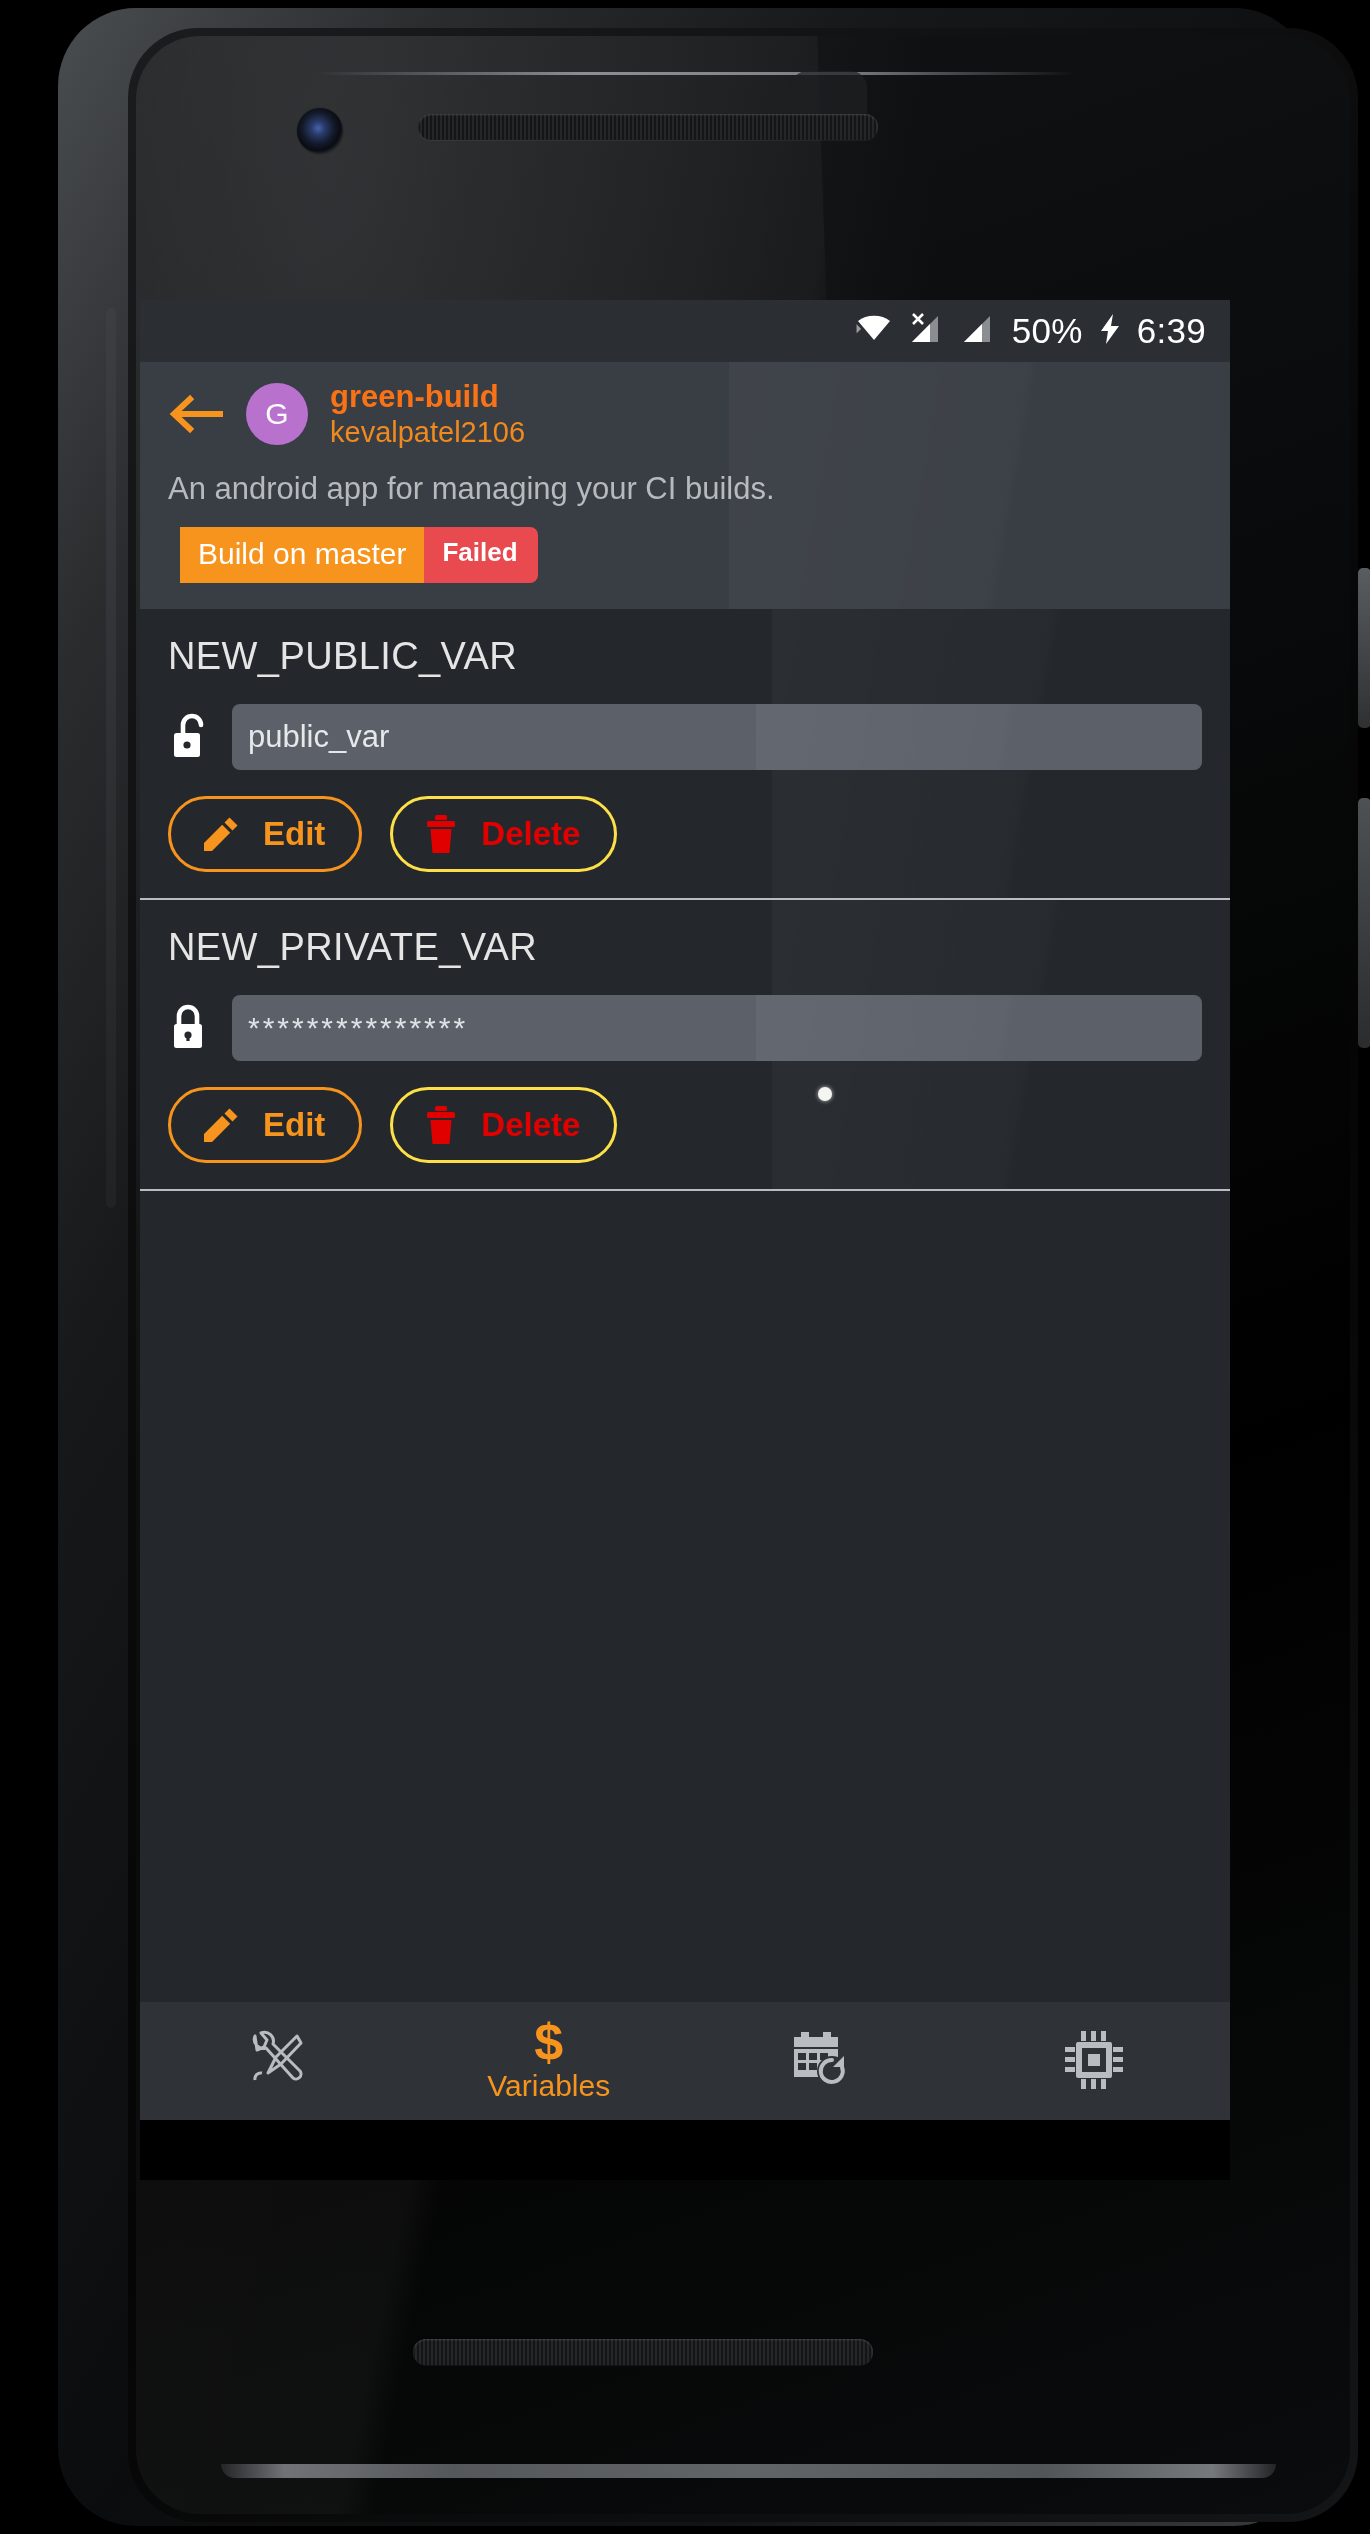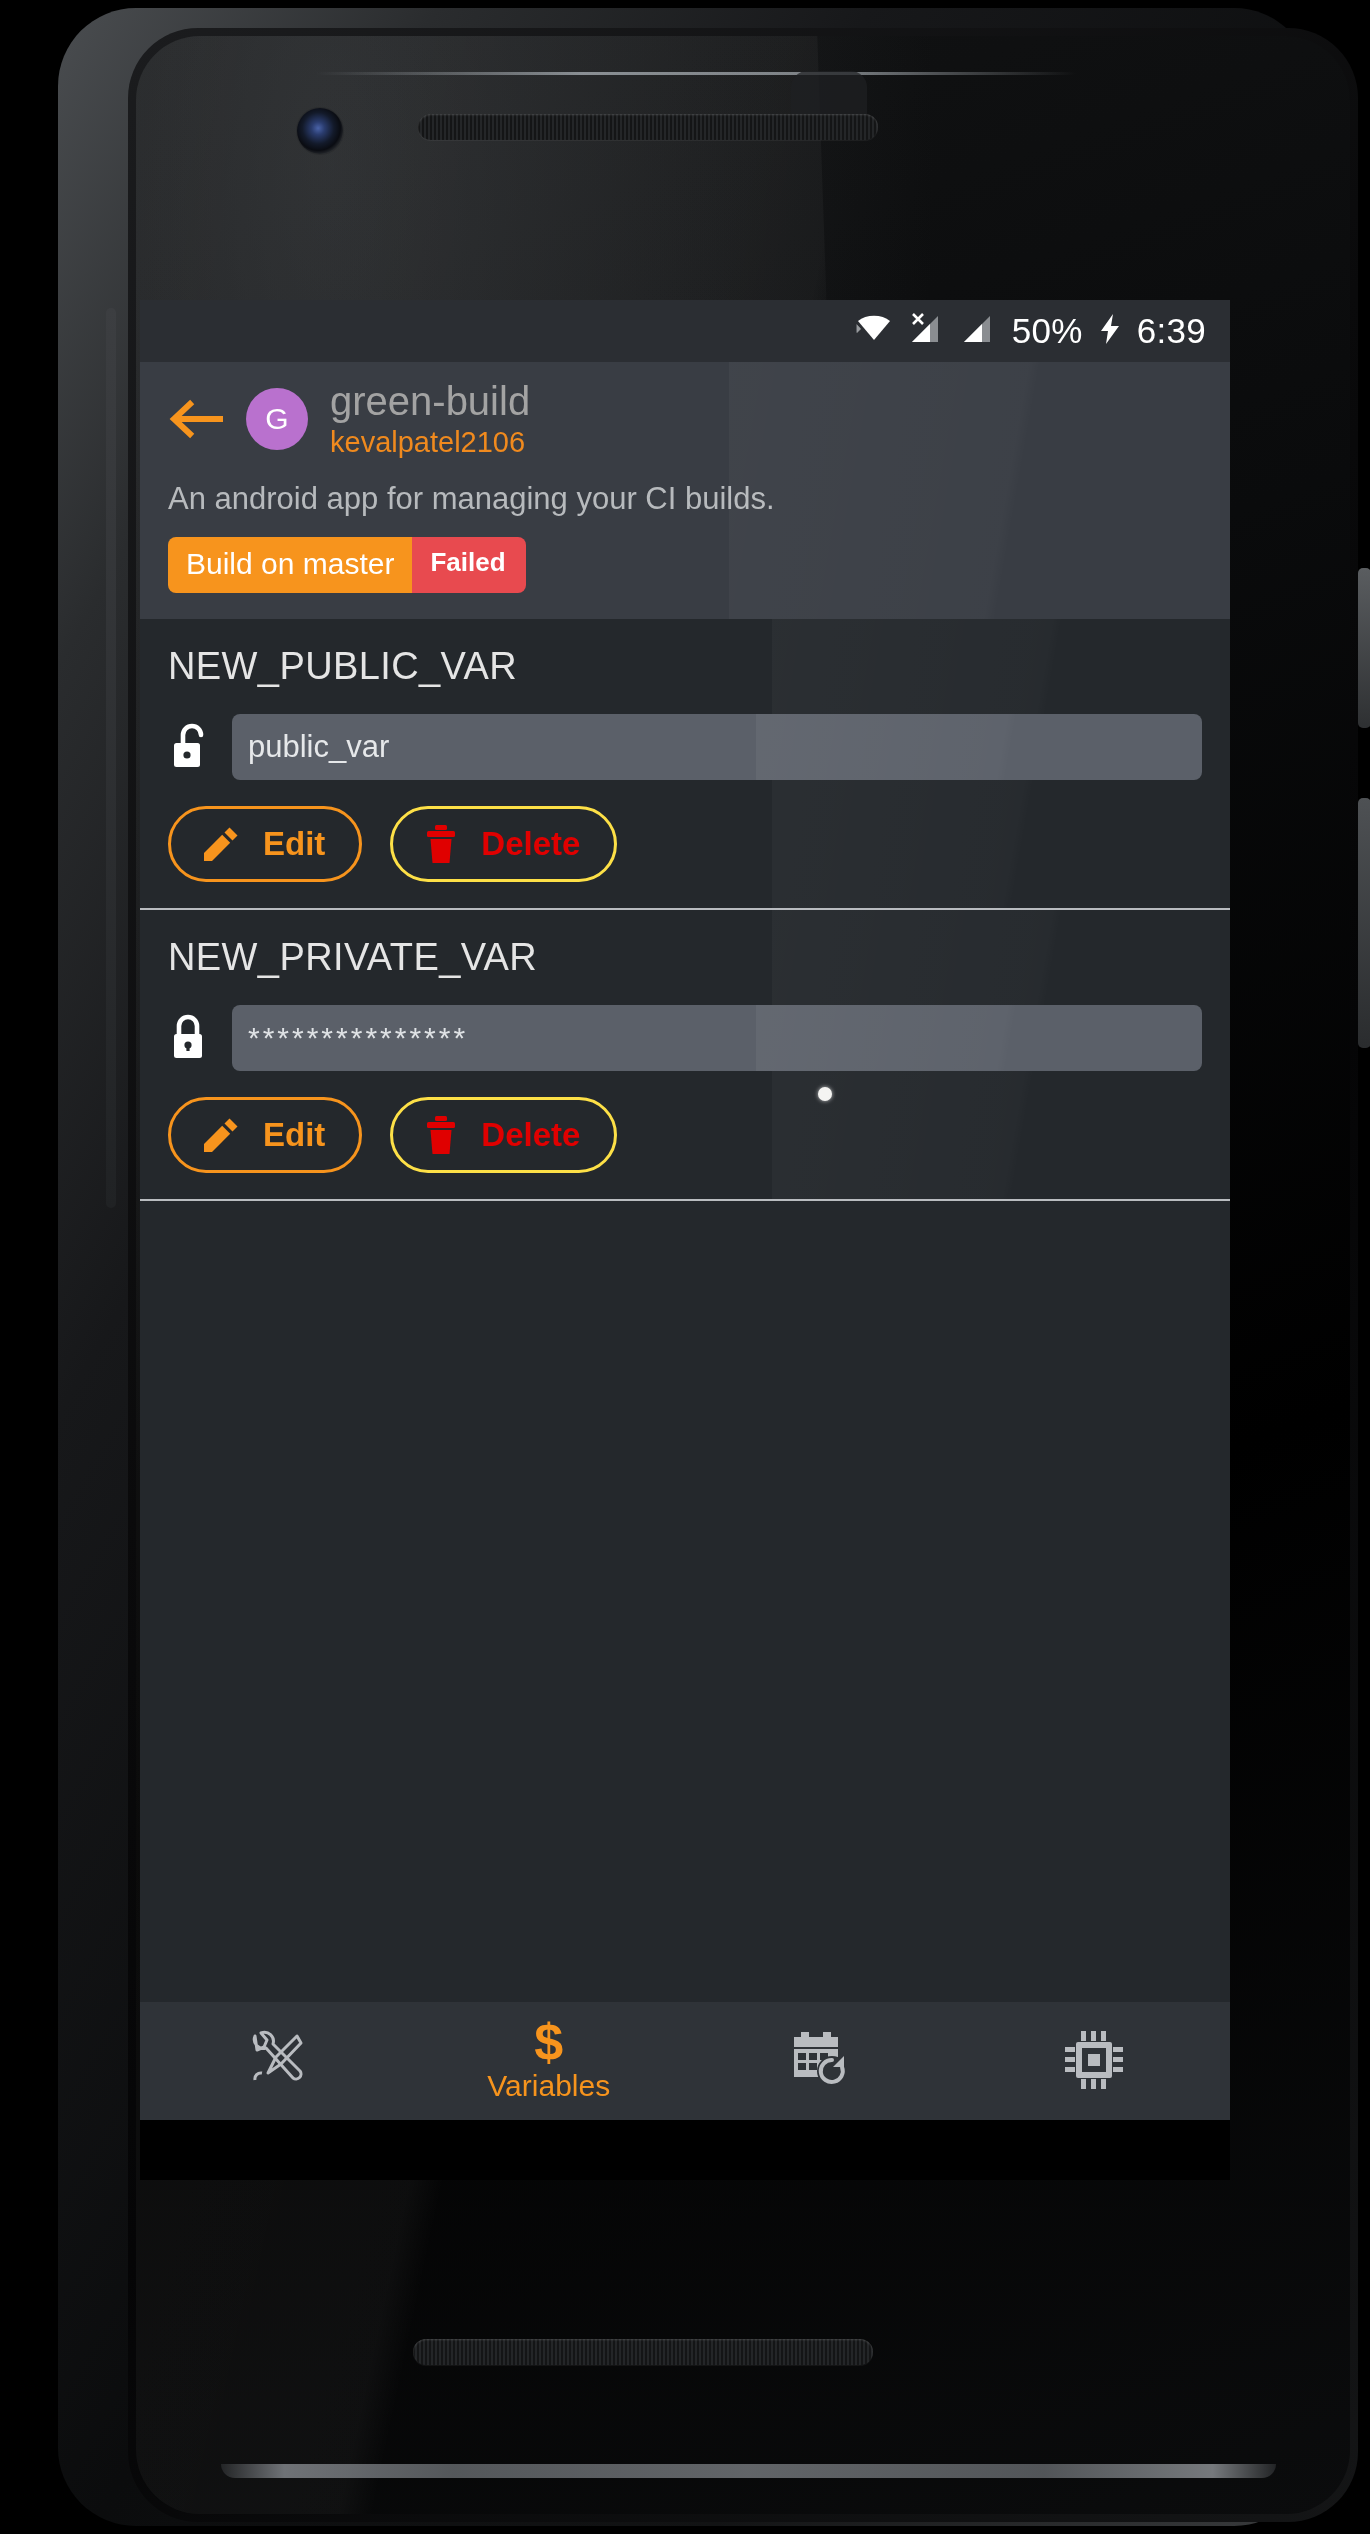--- a/index.html
+++ b/index.html
@@ -139,33 +139,33 @@
   }
   #back-arrow { width: 56px; height: 46px; flex: 0 0 auto; }
   #repo-avatar {
     width: 62px; height: 62px; border-radius: 50%;
     background: #b971ce;
     display: flex; align-items: center; justify-content: center;
     color: #ffffff; font-size: 30px;
     flex: 0 0 auto;
   }
   #repo-titles { display: flex; flex-direction: column; line-height: 1.08; }
-  #repo-name { color: #a3a3a3; font-size: 40px; font-weight: 400; }
+  #repo-name { color: #f97316; font-size: 31px; font-weight: 700; }
   #repo-owner { color: #f08a1e; font-size: 29px; margin-top: 4px; }
   #repo-desc {
     color: #b7babd; font-size: 31px;
     padding: 22px 28px 0 28px;
   }
   #build-chip {
     display: inline-flex; margin: 20px 0 0 28px;
     border-radius: 8px; overflow: hidden;
   }
   #chip-branch {
     background: #f7941d; color: #ffffff;
-    font-size: 30px; padding: 10px 18px 12px 18px;
+    font-size: 30px; padding: 10px 18px 12px 18px; margin-left: 12px;
   }
   #chip-status {
     background: #e84a4f; color: #ffffff;
     font-size: 26px; font-weight: bold; padding: 10px 20px 12px 18px;
   }
 
   
   .var-card {
     position: relative;
     background: #24282c;

